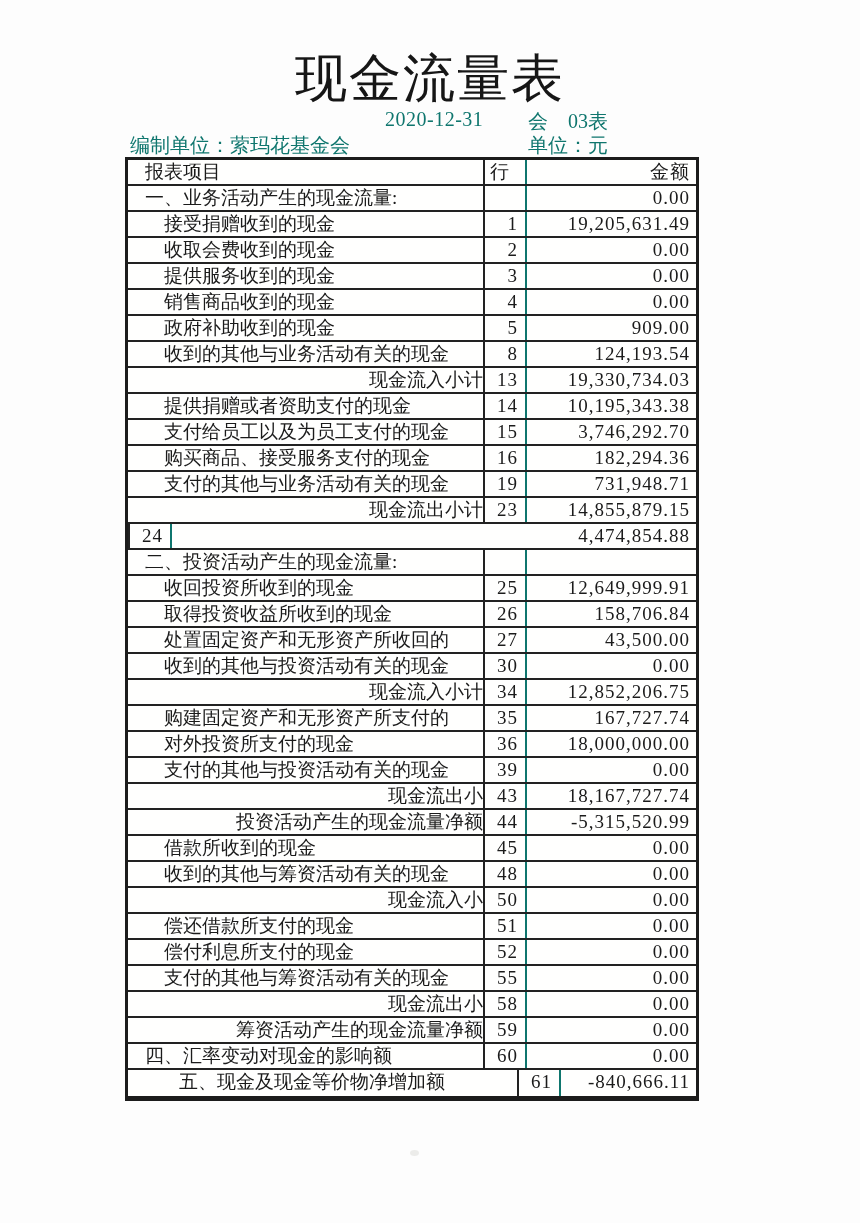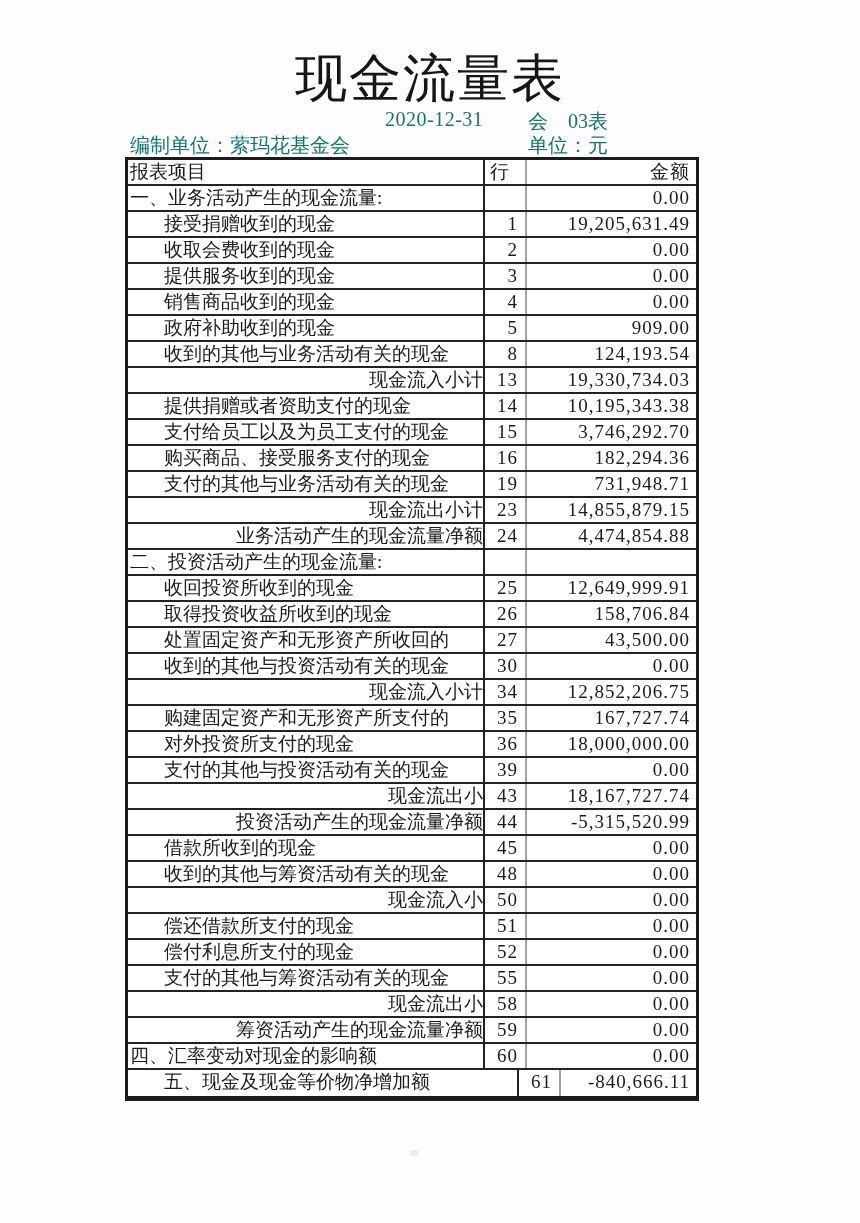--- a/index.html
+++ b/index.html
@@ -30,23 +30,23 @@
   }
   .row {
     display:flex; height:26px; box-sizing:border-box;
     border-bottom:2px solid #222;
   }
   .row:last-child { border-bottom:none;margin-left:34px; }
   .cell {
     box-sizing:border-box; font-size:19px; line-height:23px;
     overflow:hidden; white-space:nowrap; color:#1b1b1b;
   }
-  .c-item   { width:355px; padding-left:2px; }
+  .c-item   { width:355px; padding-left:17px; }
   .c-line   { width:42px;  border-left:2px solid #222; text-align:right; padding-right:7px; letter-spacing:1px; }
-  .c-amount { flex:1;      border-left:2px solid #a3a3a3; text-align:right; padding-right:6px; letter-spacing:1px; }
+  .c-amount { flex:1;      border-left:2px solid #0f766e; text-align:right; padding-right:6px; letter-spacing:1px; }
 
   .row.item .c-item { padding-left:36px; }
   .row.subtotal .c-item,
   .row.net .c-item { padding-left:0; text-align:right; }
 
   .row.header .c-line { text-align:left; padding-left:5px; padding-right:0; letter-spacing:0; }
 
   .scan-artifact {
     position:absolute; left:410px; top:1150px;
     width:9px; height:6px; background:#ececea; border-radius:50%;
@@ -130,21 +130,20 @@
         <div class="cell c-item">支付的其他与业务活动有关的现金</div>
         <div class="cell c-line">19</div>
         <div class="cell c-amount">731,948.71</div>
       </div>
       <div class="row subtotal">
         <div class="cell c-item">现金流出小计</div>
         <div class="cell c-line">23</div>
         <div class="cell c-amount">14,855,879.15</div>
       </div>
       <div class="row net">
-        <div class="cell c-item">业务活动产生的现金流量净额</div>
         <div class="cell c-line">24</div>
         <div class="cell c-amount">4,474,854.88</div>
       </div>
       <div class="row section">
         <div class="cell c-item">二、投资活动产生的现金流量:</div>
         <div class="cell c-line"></div>
         <div class="cell c-amount"></div>
       </div>
       <div class="row item">
         <div class="cell c-item">收回投资所收到的现金</div>

